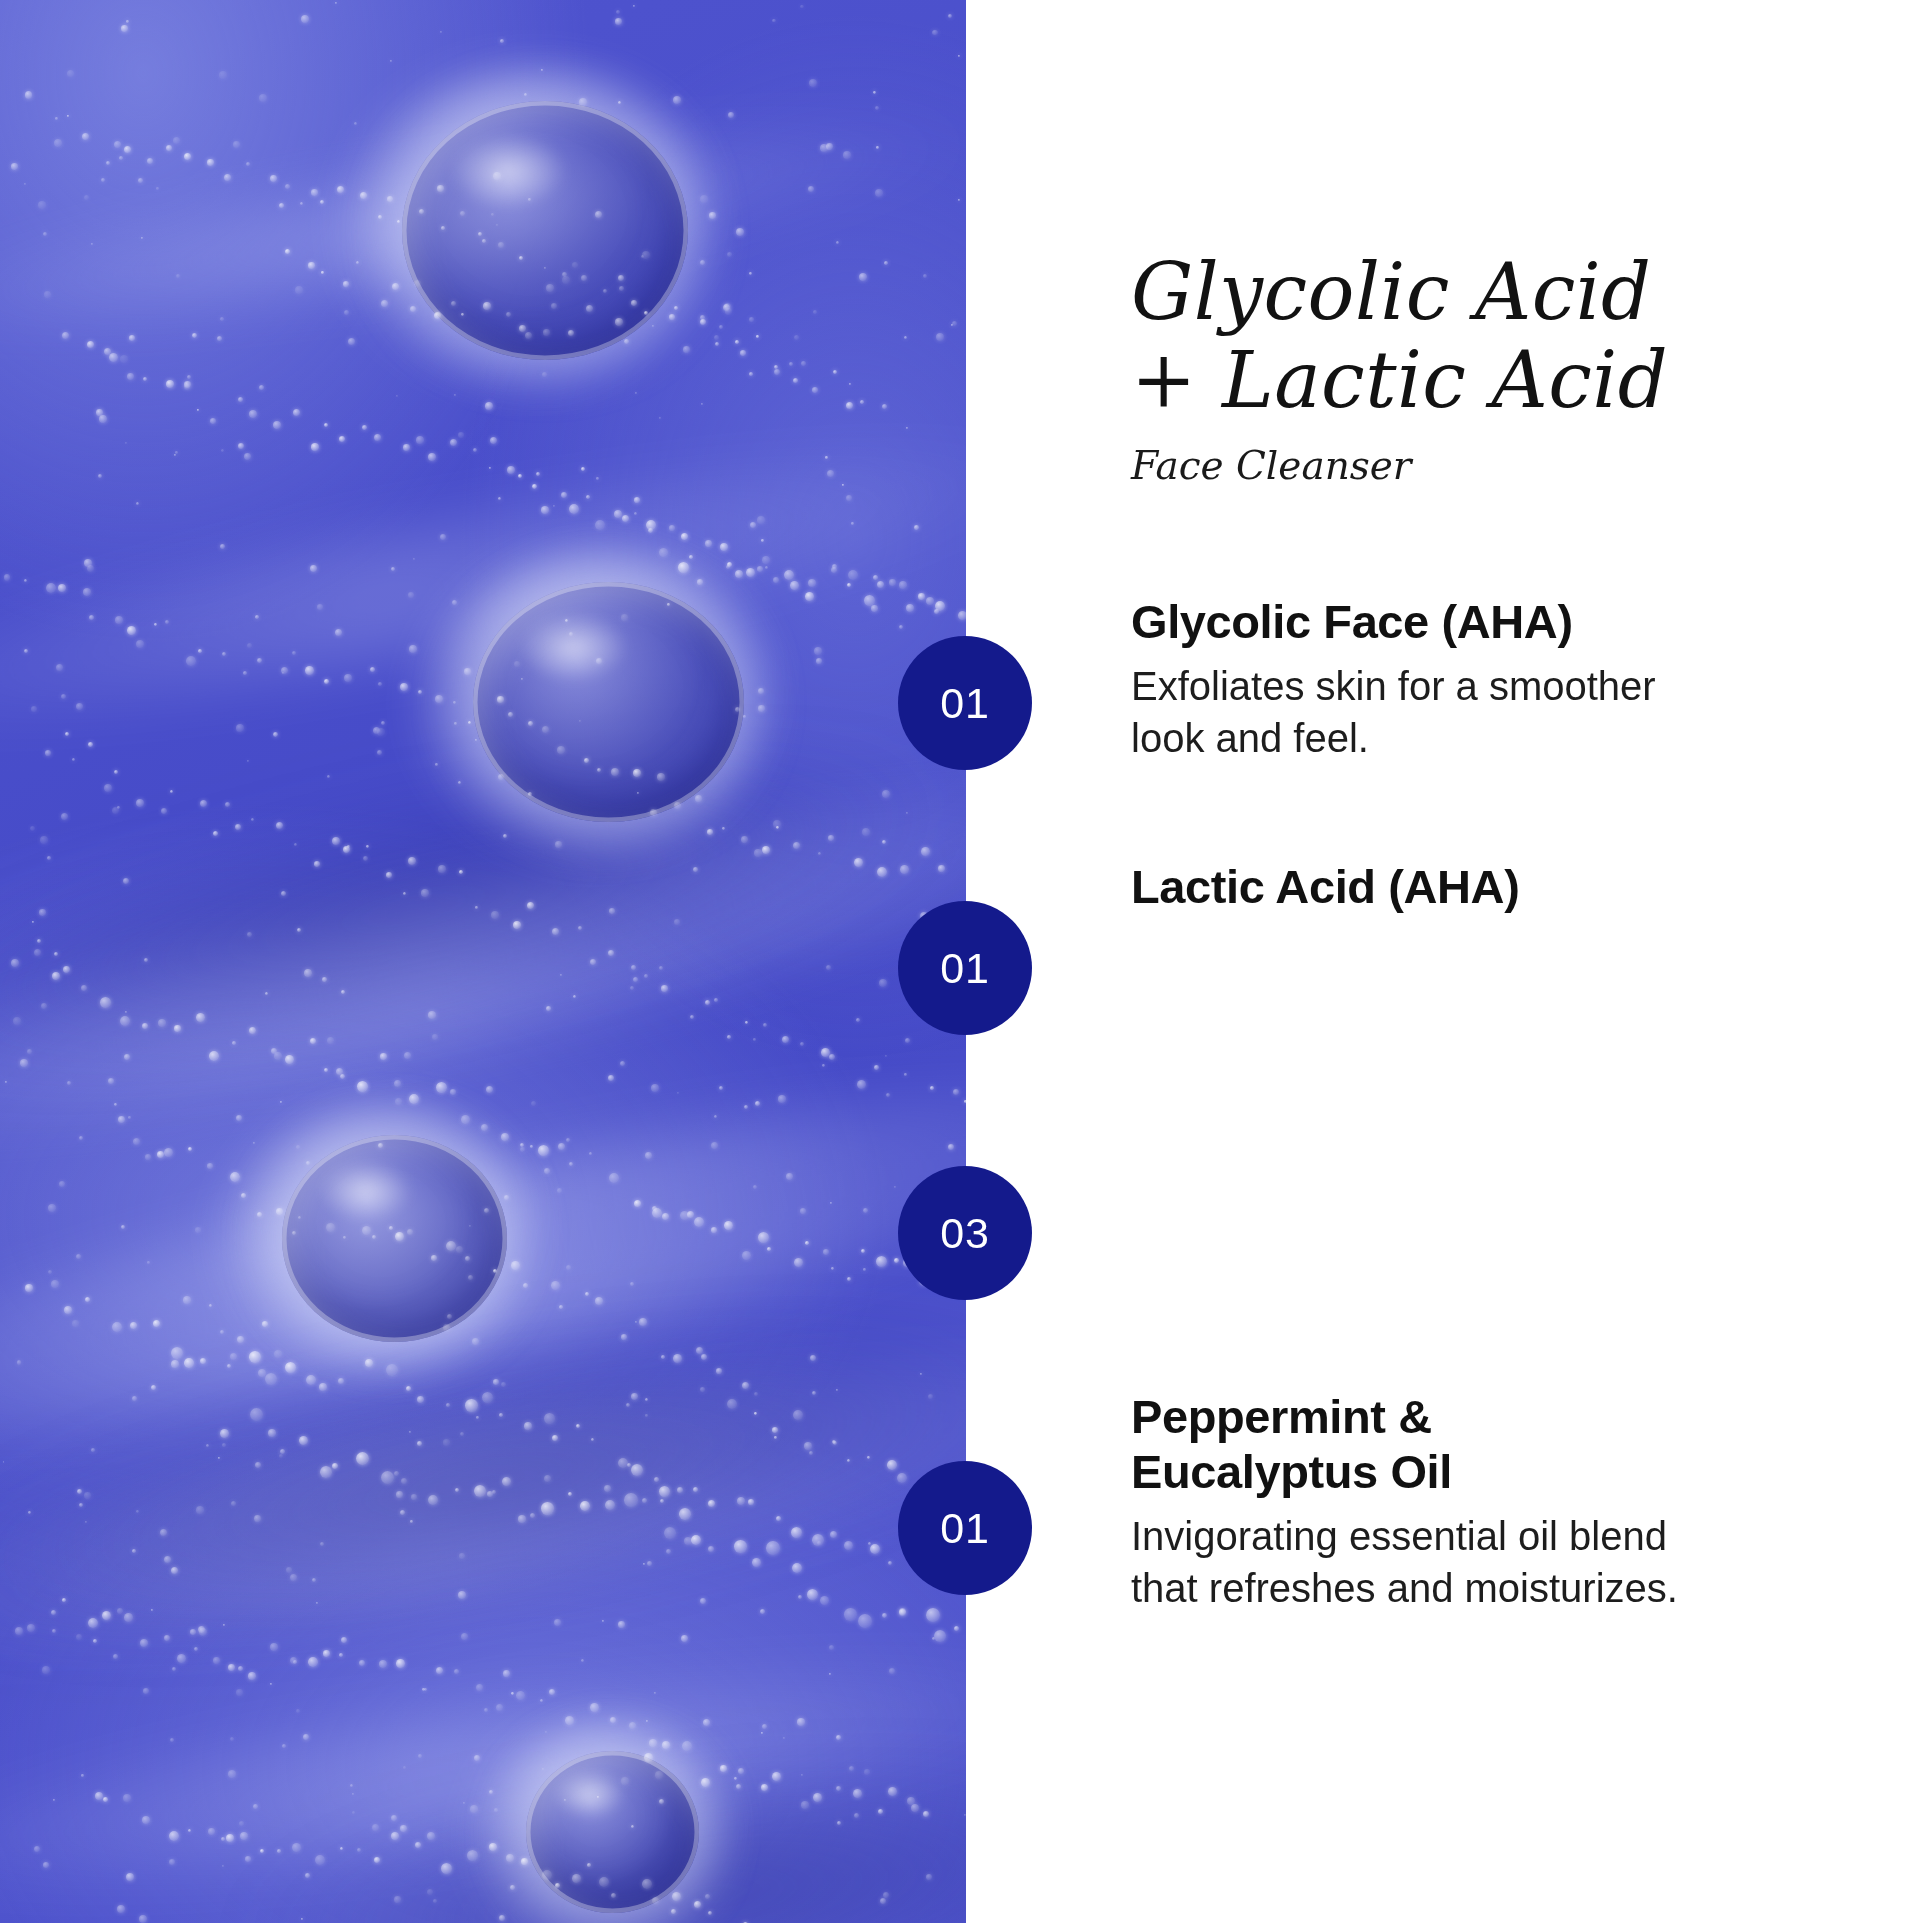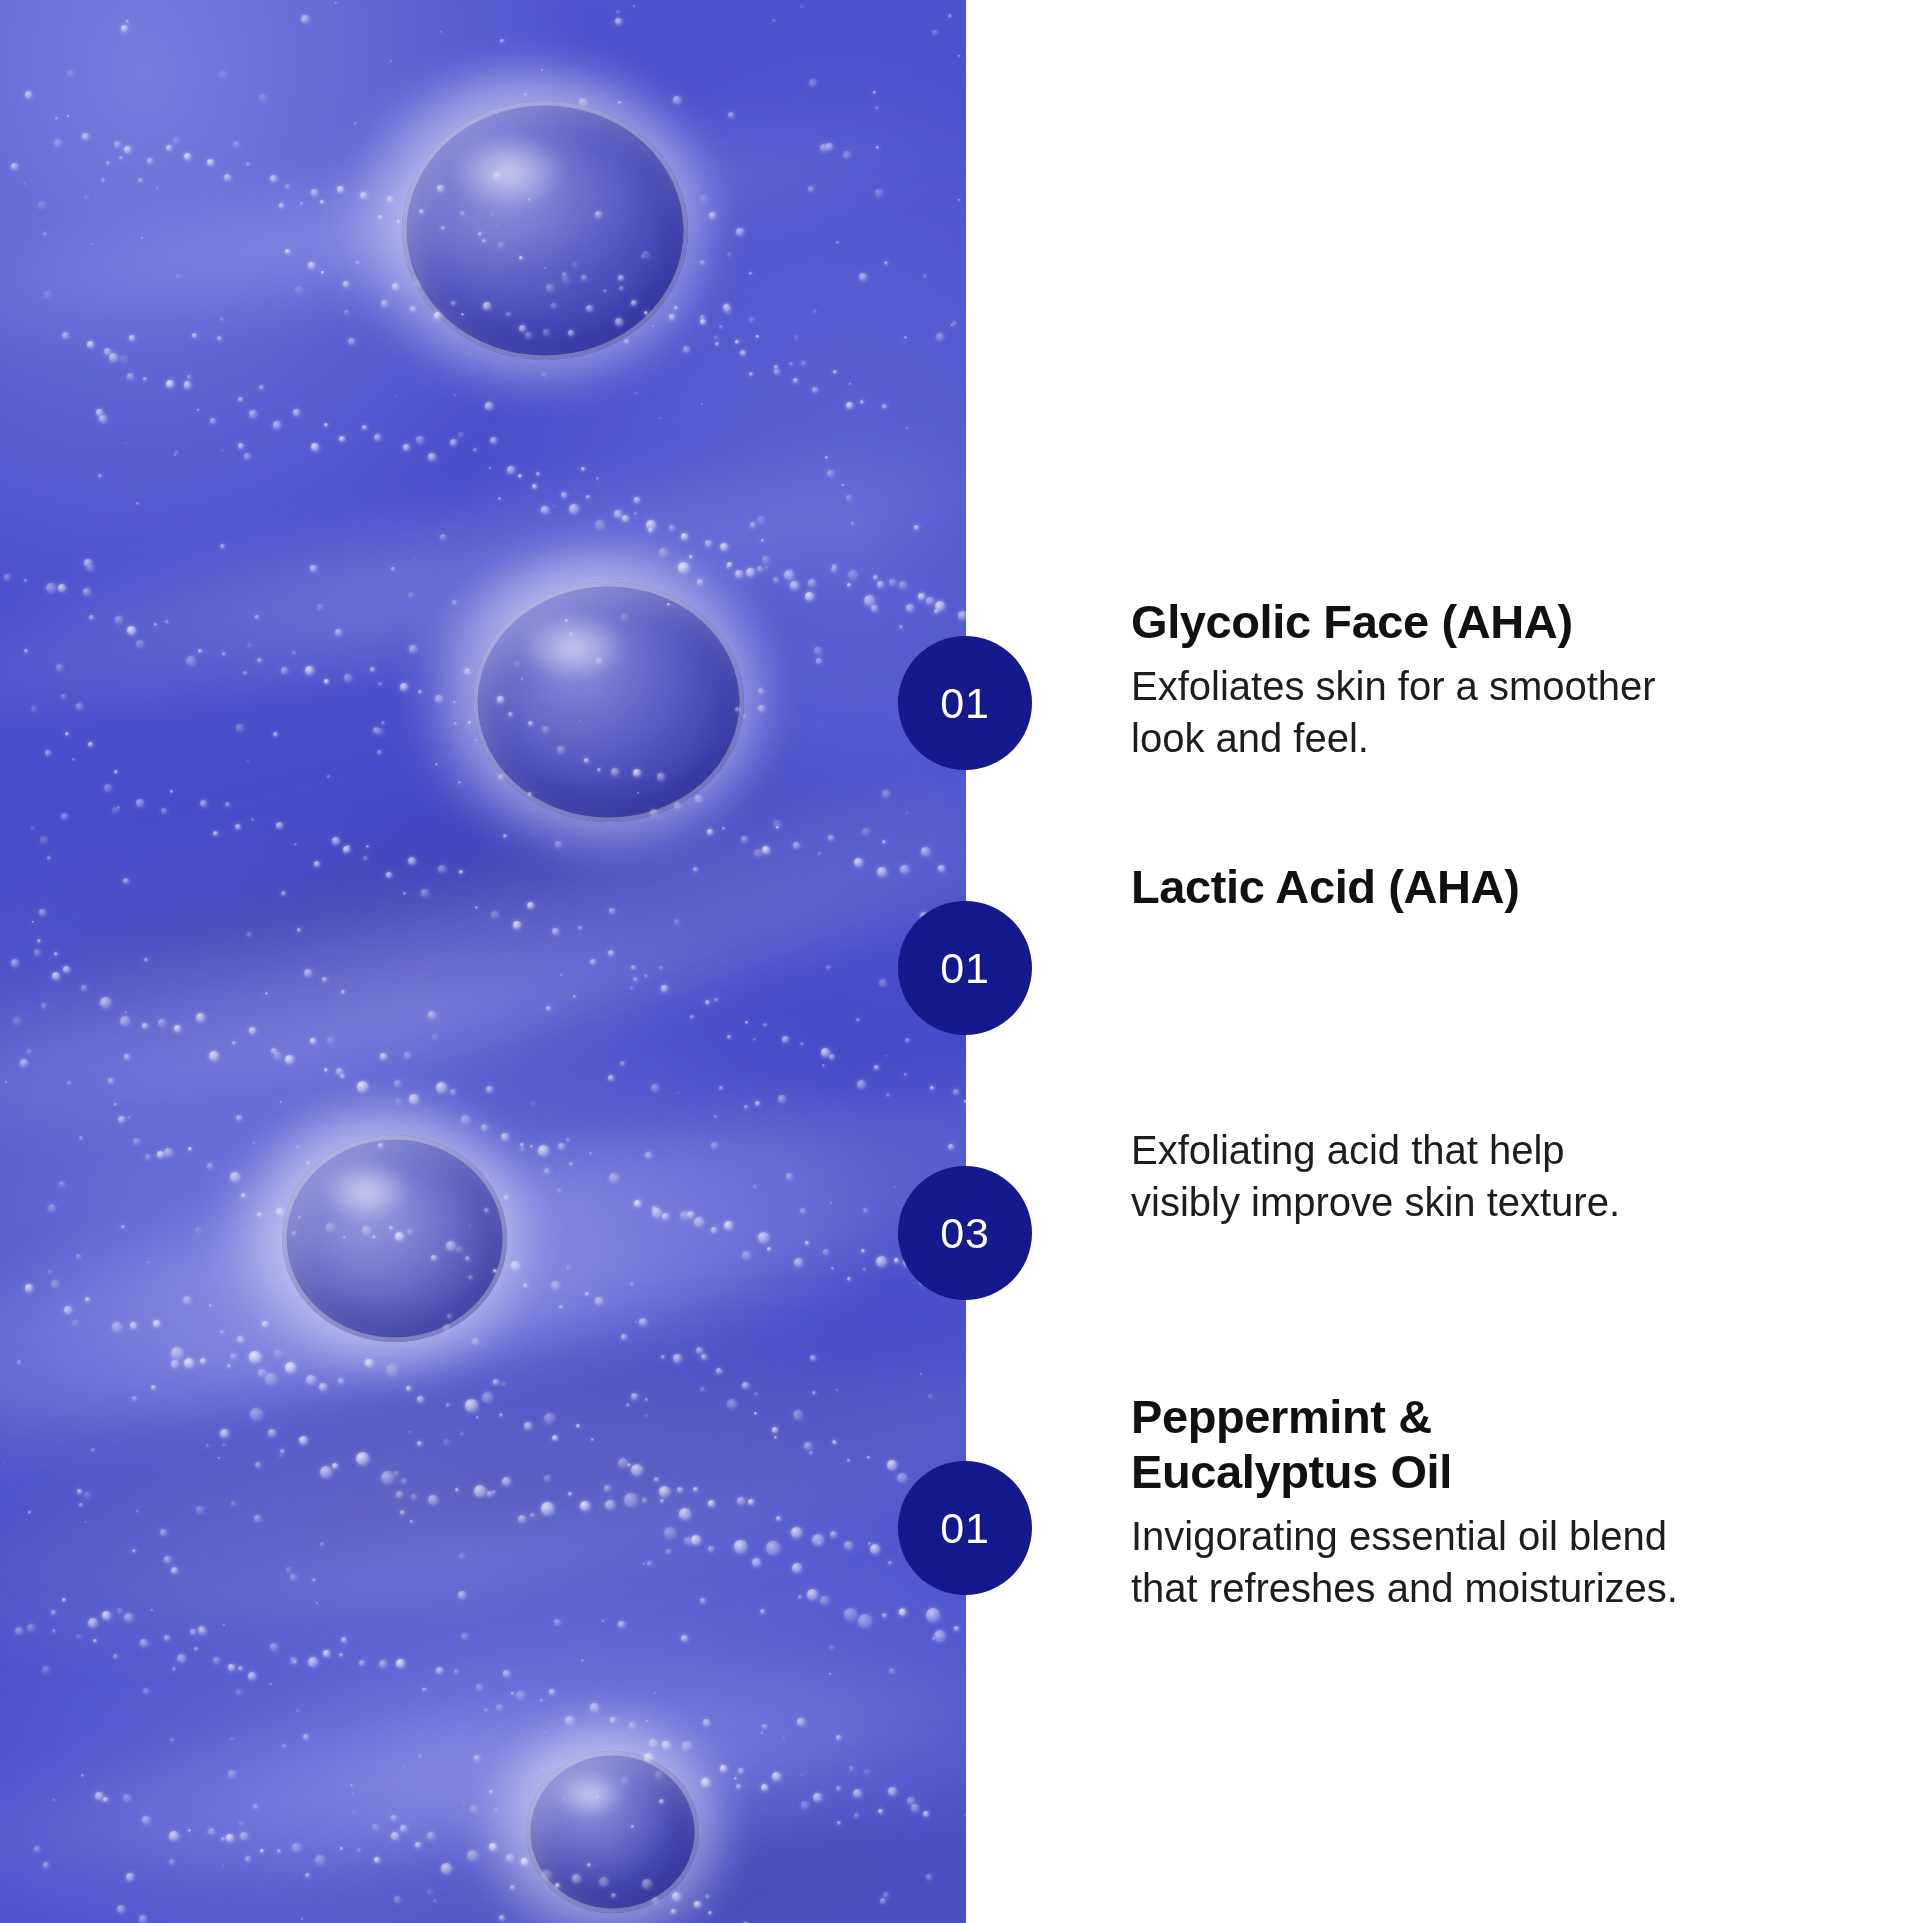--- a/index.html
+++ b/index.html
@@ -1282,39 +1282,42 @@
         <span class="dot" style="left:117px;top:806px;width:2.8px;height:2.8px;opacity:0.43"></span>
         <span class="dot" style="left:923px;top:274px;width:4px;height:4px;opacity:0.32"></span>
         <span class="dot" style="left:645px;top:1414px;width:2.6px;height:2.6px;opacity:0.29"></span>
         <span class="dot" style="left:851px;top:522px;width:2.6px;height:2.6px;opacity:0.50"></span>
         <span class="dot" style="left:306px;top:1161px;width:4.2px;height:4.2px;opacity:0.46"></span>
       </div>
   </div>
 
   <div class="content-panel">
 
+    <div class="title-block">
+      <h1 class="product-title">Glycolic Acid
++ Lactic Acid</h1>
+      <p class="product-subtitle">Face Cleanser</p>
+    </div>
 
     <div class="items">
 
       <div class="item">
         <div class="badge b-01">01</div>
         <h2 class="item-title">Glycolic Face (AHA)</h2>
         <p class="item-desc">Exfoliates skin for a smoother
 look and feel.</p>
       </div>
 
       <div class="item">
         <div class="badge b-02">01</div>
         <h2 class="item-title">Lactic Acid (AHA)</h2>
       </div>
 
       <div class="item">
         <div class="badge b-03">03</div>
-        <p class="item-desc">Exfoliating acid that help
-visibly improve skin texture.</p>
       </div>
 
       <div class="item">
         <div class="badge b-04">01</div>
         <h2 class="item-title">Peppermint &amp;
 Eucalyptus Oil</h2>
         <p class="item-desc">Invigorating essential oil blend
 that refreshes and moisturizes.</p>
       </div>
 

